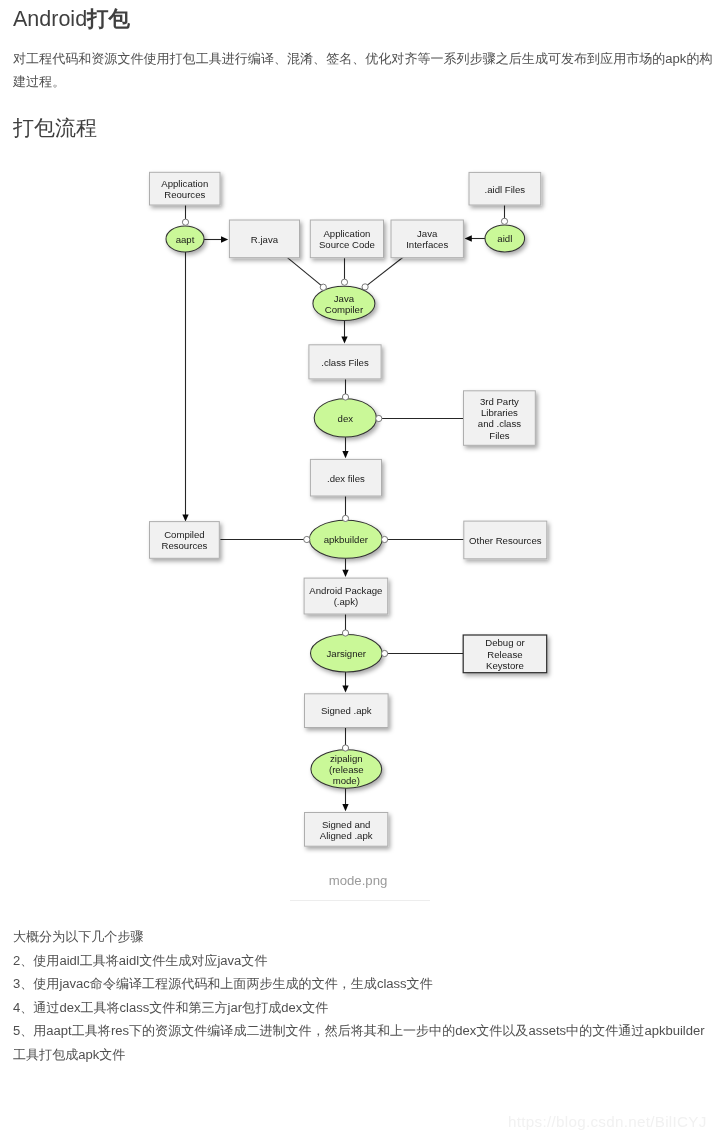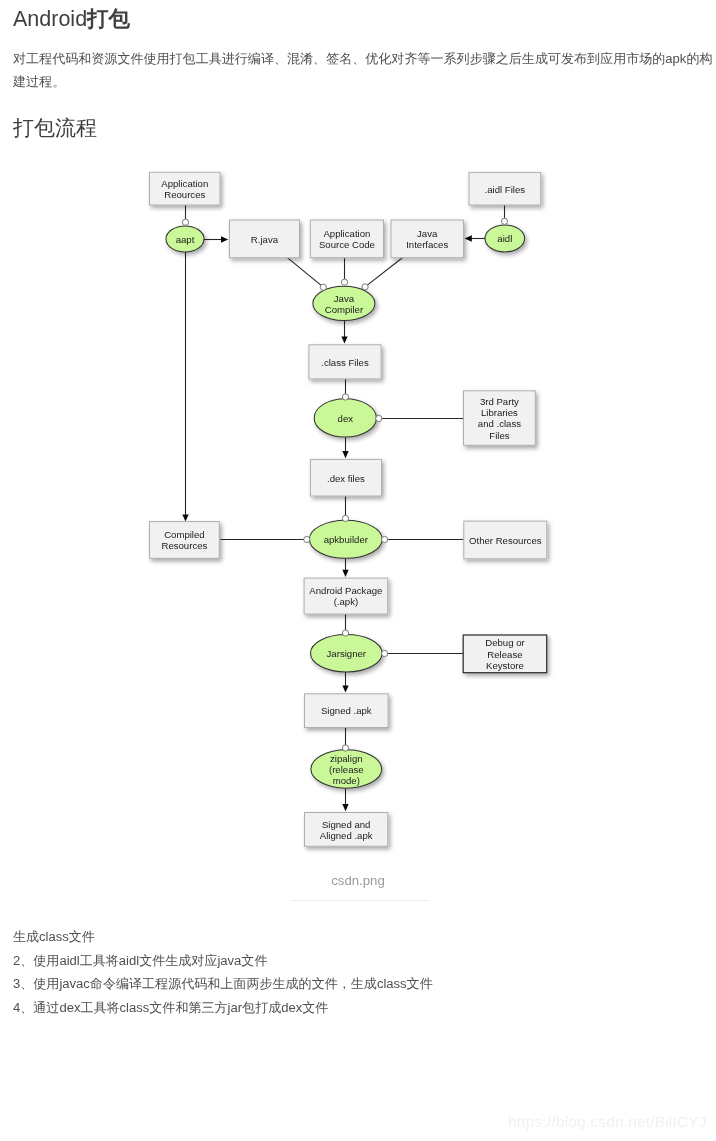--- a/index.html
+++ b/index.html
@@ -219,22 +219,23 @@
         <circle cx="378.8" cy="418.5" r="3.1" fill="#ffffff" stroke="#6a6a6a" stroke-width="0.9"></circle>
         <circle cx="345.5" cy="518.4" r="3.1" fill="#ffffff" stroke="#6a6a6a" stroke-width="0.9"></circle>
         <circle cx="306.8" cy="539.5" r="3.1" fill="#ffffff" stroke="#6a6a6a" stroke-width="0.9"></circle>
         <circle cx="384.6" cy="539.5" r="3.1" fill="#ffffff" stroke="#6a6a6a" stroke-width="0.9"></circle>
         <circle cx="345.5" cy="633" r="3.1" fill="#ffffff" stroke="#6a6a6a" stroke-width="0.9"></circle>
         <circle cx="384.6" cy="653.5" r="3.1" fill="#ffffff" stroke="#6a6a6a" stroke-width="0.9"></circle>
         <circle cx="345.5" cy="748" r="3.1" fill="#ffffff" stroke="#6a6a6a" stroke-width="0.9"></circle>
       </g>
     </svg>
 
-  <div class="caption">csdn.png</div>
+  <div class="caption">mode.png</div>
   <div class="capline"></div>
   <div class="steps">
-      <div>生成class文件</div>
+      <div>大概分为以下几个步骤</div>
       <div>2、使用aidl工具将aidl文件生成对应java文件</div>
       <div>3、使用javac命令编译工程源代码和上面两步生成的文件，生成class文件</div>
       <div>4、通过dex工具将class文件和第三方jar包打成dex文件</div>
+      <div>5、用aapt工具将res下的资源文件编译成二进制文件，然后将其和上一步中的dex文件以及assets中的文件通过apkbuilder工具打包成apk文件</div>
     </div>
   <div class="wm">https://blog.csdn.net/BilICYJ</div>
 </div>
 
 </body></html>

